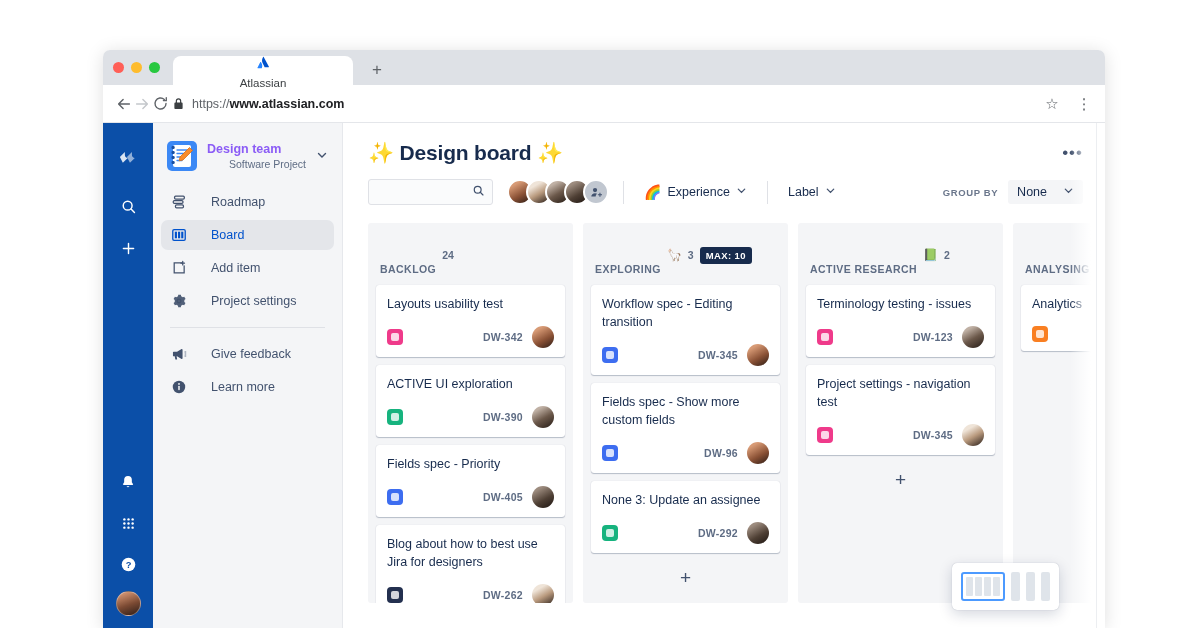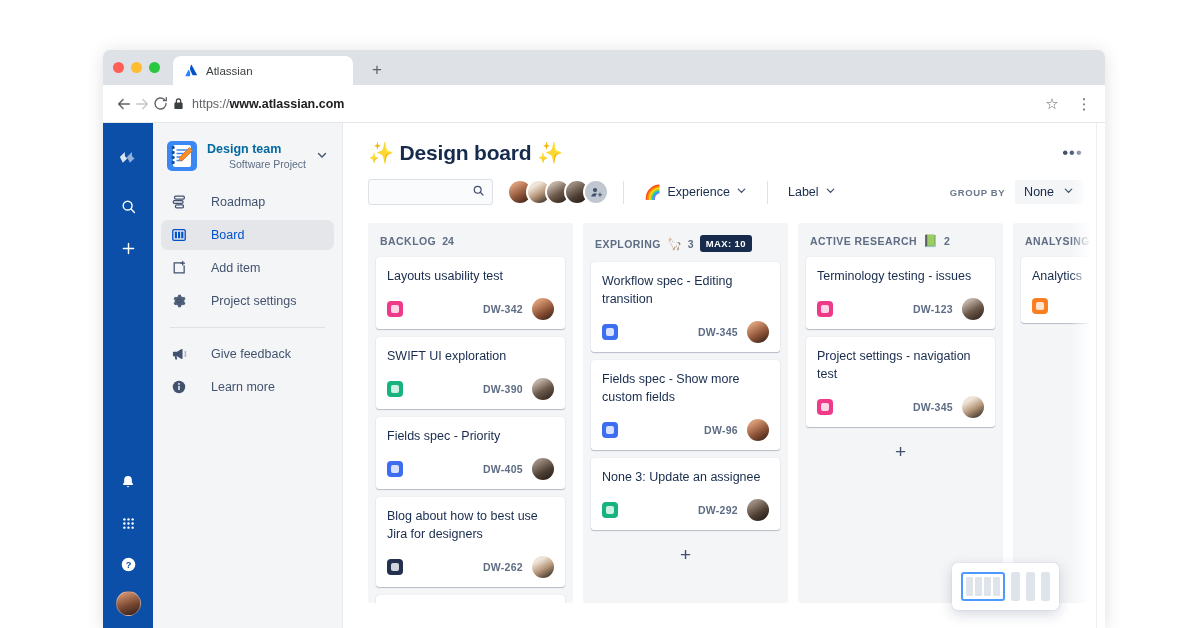--- a/index.html
+++ b/index.html
@@ -29,21 +29,21 @@
   .traffic { position: absolute; left: 10px; top: 12px; display: flex; gap: 7px; }
   .dot { width: 11px; height: 11px; border-radius: 50%; }
   .dot.r { background: #ff5f57; }
   .dot.y { background: #febc2e; }
   .dot.g { background: #28c840; }
   .tab {
     margin-left: 61px;
     width: 180px; height: 29px;
     background: #fff; border-radius: 8px 8px 0 0;
     display: flex; align-items: center; gap: 8px;
-    padding: 0 12px; font-size: 11.5px; color: #3c4043;
+    padding: 0 12px; font-size: 11.5px; color: #3c4043; flex-direction: column;
   }
   .tab-fav { width: 13px; height: 13px; flex: 0 0 13px; }
   .newtab {
     margin-left: 13px; margin-bottom: 5px;
     width: 22px; height: 22px; color: #5f6368;
     display: flex; align-items: center; justify-content: center;
     font-size: 17px; line-height: 1;
   }
   .urlbar {
     height: 38px; background: #fff; display: flex; align-items: center;
@@ -88,21 +88,21 @@
     border-right: 1px solid #e6e8ec; padding: 14px 8px 0 8px;
   }
   .proj {
     display: flex; align-items: center; gap: 10px; padding: 4px 6px 12px 6px;
   }
   .proj-ico {
     width: 30px; height: 30px; border-radius: 5px; flex: 0 0 30px;
     background: #3b88f5; position: relative; overflow: hidden;
   }
   .proj-txt { flex: 1; min-width: 0; }
-  .proj-name { font-size: 12.5px; font-weight: bold; color: #0369a1; line-height: 15px; }
+  .proj-name { font-size: 12.5px; font-weight: bold; color: #8b5cf6; line-height: 15px; }
   .proj-sub { font-size: 10.5px; color: #5e6c84; line-height: 14px; text-align: right; }
   .chev { color: #42526e; font-size: 10px; }
 
   .navlist { margin-top: 4px; }
   .navitem {
     display: flex; align-items: center; gap: 24px;
     height: 30px; padding: 0 9px; border-radius: 3px;
     font-size: 12.5px; color: #42526e; margin-bottom: 3px; cursor: pointer;
   }
   .navitem.active { background: #e4e6ea; color: #0052cc; font-weight: normal; border-radius: 7px; }
@@ -145,37 +145,37 @@
     display: flex; align-items: center; justify-content: center; color: #42526e;
   }
   .divider-v { width: 1px; height: 23px; background: #dfe1e6; margin: 0 14px; }
   .filter {
     display: flex; align-items: center; gap: 6px; font-size: 12.5px;
     color: #172b4d; cursor: pointer; padding: 4px 6px;
   }
   .spacer { flex: 1; }
   .groupby-label { font-size: 9.5px; font-weight: bold; color: #6b778c; letter-spacing: .6px; margin-right: 10px; }
   .groupby {
-    display: flex; align-items: center; gap: 9px; background: #f4f5f7;
+    display: flex; align-items: center; gap: 16px; background: #f4f5f7;
     border-radius: 3px; padding: 5px 9px; font-size: 12.5px; color: #172b4d; cursor: pointer;
   }
 
   .columns {
     display: flex; gap: 10px; padding: 18px 0 0 25px;
     height: 398px; overflow: hidden;
   }
   .col {
     width: 205px; flex: 0 0 205px; background: #f4f5f7;
     border-radius: 3px; padding: 10px 8px 8px 8px;
   }
   .col-head {
     display: flex; align-items: center; gap: 6px;
     padding: 2px 4px 10px 4px; white-space: nowrap;
   }
-  .col-name { font-size: 10.5px; font-weight: bold; color: #5e6c84; letter-spacing: .45px; }
+  .col-name { font-size: 10.5px; font-weight: bold; color: #5e6c84; letter-spacing: .45px; margin-top: 28px; }
   .col-count { font-size: 10.5px; font-weight: bold; color: #5e6c84; }
   .col-emoji { font-size: 12px; line-height: 12px; }
   .maxbadge {
     background: #172b4d; color: #fff; font-size: 9.5px; font-weight: bold;
     border-radius: 3px; padding: 3px 6px; letter-spacing: .4px;
   }
   .card {
     background: #fff; border-radius: 3px; padding: 10px 11px 9px 11px;
     margin-bottom: 8px; box-shadow: 0 1px 1px rgba(9,30,66,.25), 0 0 1px rgba(9,30,66,.18);
   }
@@ -490,21 +490,21 @@
             </div>
             <div class="card">
               <div class="card-title">Layouts usability test</div>
               <div class="card-foot">
                 <span class="type-ico" style="background:#ef3a8a"></span>
                 <span class="card-key">DW-342</span>
                 <span class="card-av av1"></span>
               </div>
             </div>
             <div class="card">
-              <div class="card-title">SWIFT UI exploration</div>
+              <div class="card-title">ACTIVE UI exploration</div>
               <div class="card-foot">
                 <span class="type-ico" style="background:#16b37e"></span>
                 <span class="card-key">DW-390</span>
                 <span class="card-av av3"></span>
               </div>
             </div>
             <div class="card">
               <div class="card-title">Fields spec - Priority</div>
               <div class="card-foot">
                 <span class="type-ico" style="background:#3d6df0"></span>

